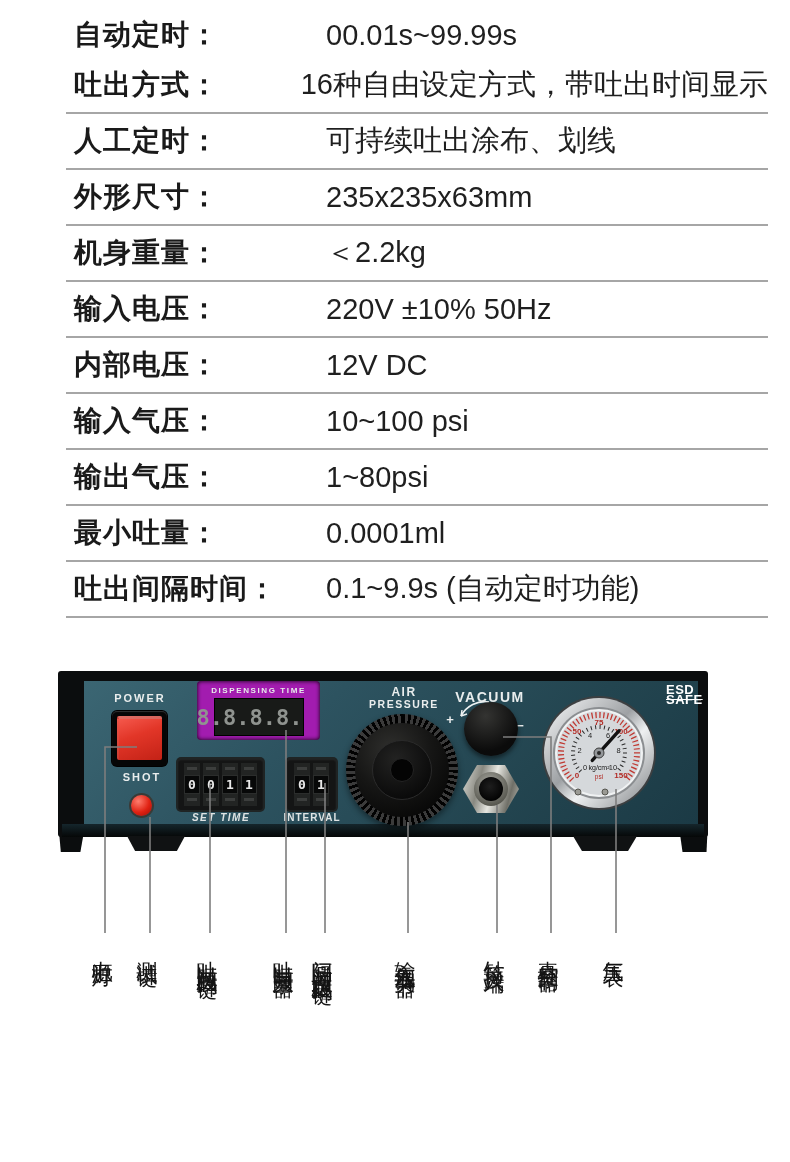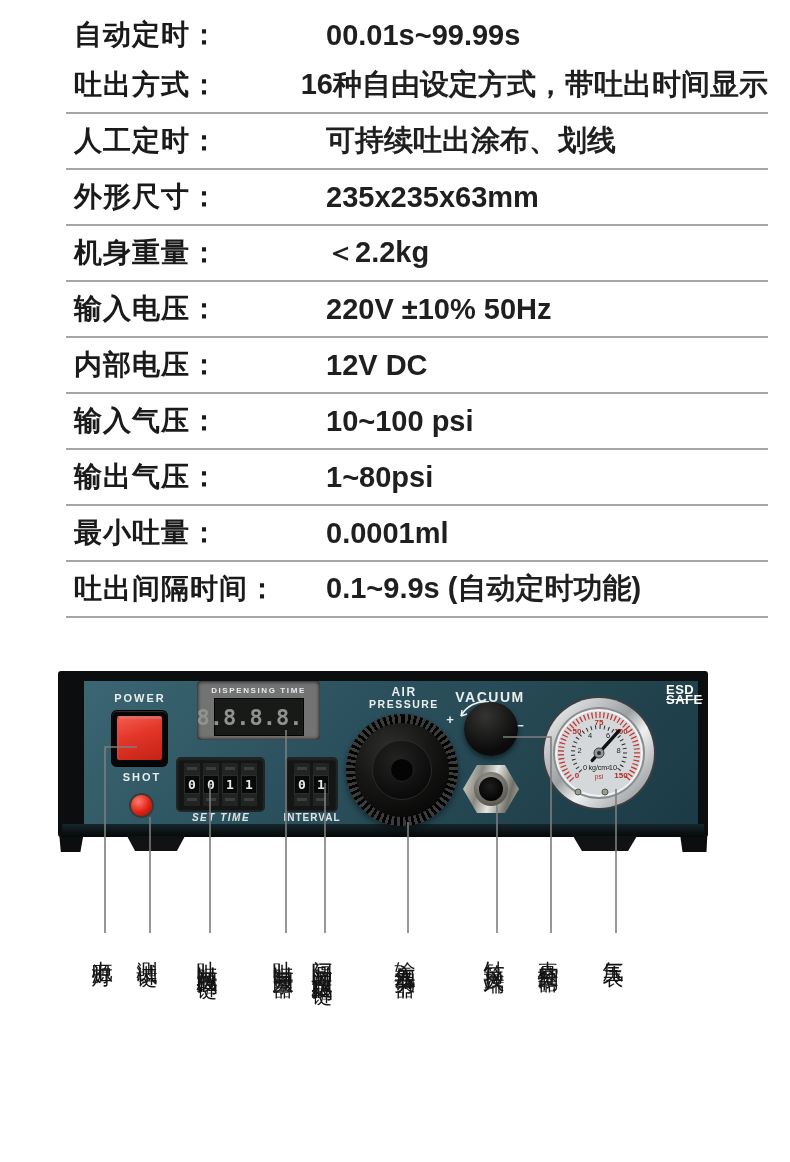--- a/index.html
+++ b/index.html
@@ -5,21 +5,21 @@
   html,body{margin:0;padding:0;background:#ffffff;}
   #stage{position:relative;width:790px;height:1162px;background:#fff;overflow:hidden;
          font-family:"Liberation Sans","DejaVu Sans",sans-serif;}
 
   
   .spec{position:absolute;left:33px;top:12px;width:702px;margin-left:33px;}
   .spec-row{display:flex;align-items:center;height:54px;border-bottom:2px solid #a6a6a6;}
   .spec-row.first{height:46px;border-bottom:none;}
   .spec-label{width:252px;padding-left:8px;font-size:28px;font-weight:bold;color:#1a1a1a;
               letter-spacing:1px;white-space:nowrap;}
-  .spec-value{flex:1;font-size:29px;color:#1f1f1f;white-space:nowrap;font-weight:bold;}
+  .spec-value{flex:1;font-size:29px;color:#1f1f1f;white-space:nowrap;}
 
   
   .machine-body{position:absolute;left:58px;top:671px;width:650px;height:166px;
                 background:#0b0d0e;border-radius:3px;}
   .machine-side-l{position:absolute;left:58px;top:820px;width:28px;height:32px;background:#0b0d0e;
                   clip-path:polygon(0 0,100% 0,80% 100%,10% 100%);}
   .machine-side-r{position:absolute;left:678px;top:820px;width:30px;height:32px;background:#0b0d0e;
                   clip-path:polygon(0 0,100% 0,95% 100%,15% 100%);}
   .panel{position:absolute;left:84px;top:681px;width:614px;height:146px;
          background:linear-gradient(135deg,#3b6673 0%,#2d5360 35%,#234550 70%,#1b3a45 100%);}
@@ -41,21 +41,21 @@
              border-top:3px solid rgba(255,255,255,.30);border-left:2px solid rgba(255,255,255,.12);}
   .shot-label{left:116px;top:771px;width:52px;font-size:11px;letter-spacing:2px;}
   .shot-hex{position:absolute;left:122px;top:789px;width:38px;height:33px;
             clip-path:polygon(25% 0,75% 0,100% 50%,75% 100%,25% 100%,0 50%);
             background:linear-gradient(110deg,#e9e9e4,#8e8e86 38%,#ececе6 55%,#77776f 82%,#c7c7bf);}
   .shot-red{position:absolute;left:131px;top:795px;width:21px;height:21px;border-radius:50%;
             background:radial-gradient(circle at 35% 30%,#ff7d6e,#e02213 55%,#9c0d04);
             box-shadow:0 0 0 2px #3a3a36;}
 
   
-  .disp-panel{position:absolute;left:197px;top:681px;width:123px;height:59px;background:#737373;
+  .disp-panel{position:absolute;left:197px;top:681px;width:123px;height:59px;background:#a21caf;
               border-radius:4px;box-shadow:inset 0 0 4px #000;}
   .disp-title{margin-top:5px;text-align:center;color:#e6eaea;font-size:8px;font-weight:bold;
               letter-spacing:1.6px;}
   .disp-window{margin:3px auto 0;width:88px;height:36px;background:#181a18;
                border:1px solid #000;display:flex;align-items:center;justify-content:flex-end;}
   .disp-digits{font-family:"DejaVu Sans Mono",monospace;font-weight:bold;font-size:22px;
                color:#8f938f;letter-spacing:0;}
 
   
   .wheel-block{position:absolute;background:#141515;border-radius:3px;

